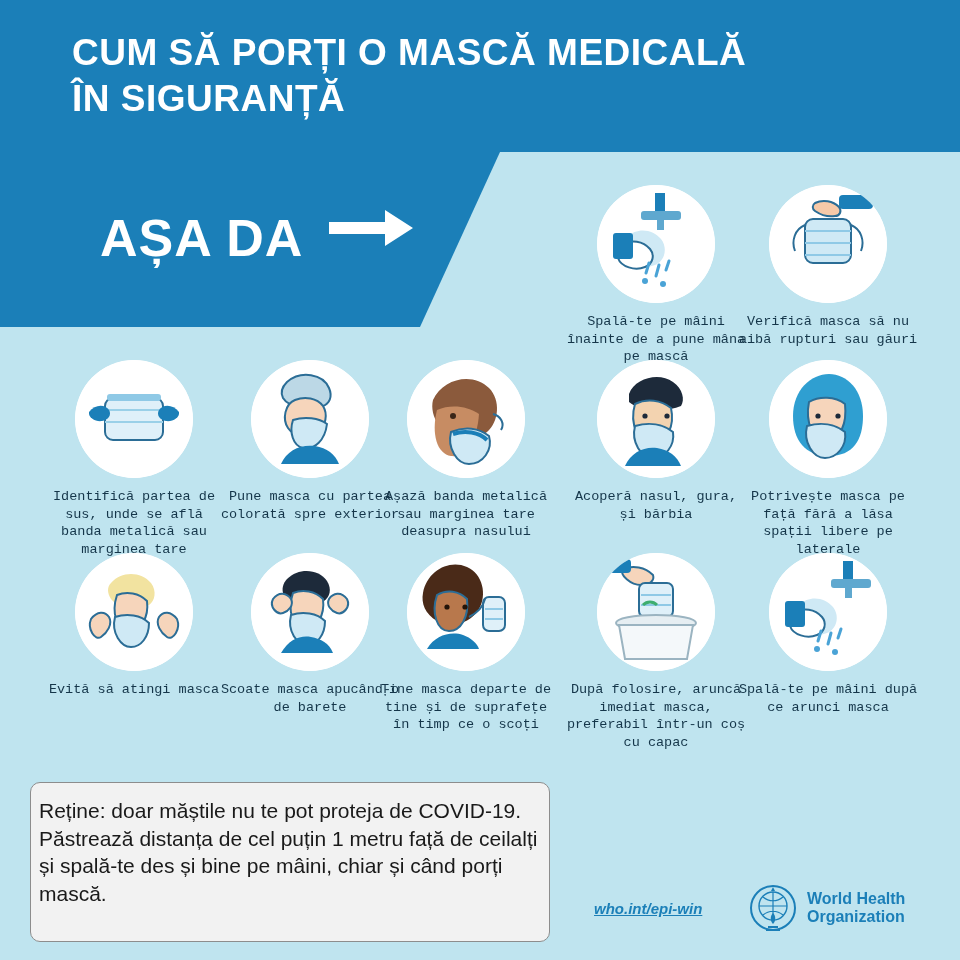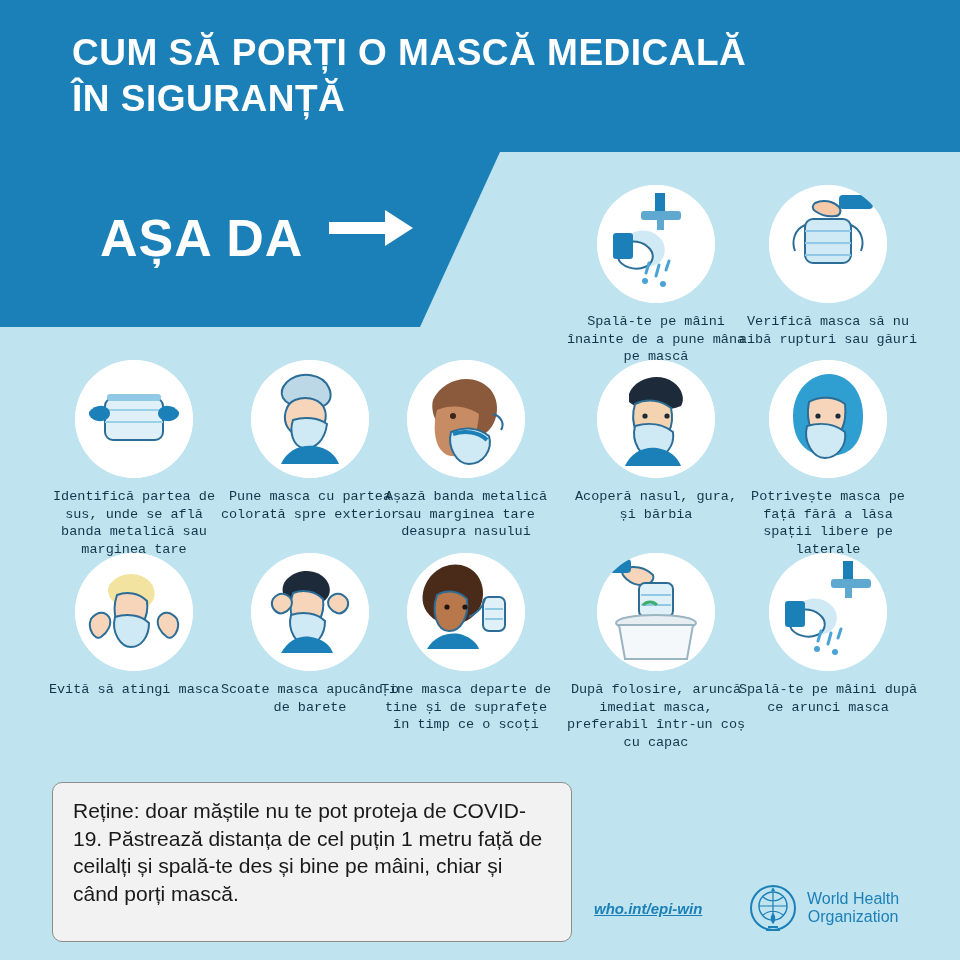--- a/index.html
+++ b/index.html
@@ -61,40 +61,40 @@
   .c3{left:376px;}
   .c4{left:566px;}
   .c5{left:738px;}
   
   .r0{top:25px;}
   .r1{top:200px;}
   .r2{top:393px;}
 
   
   .note{
-    position:absolute;left:52px;top:782px;width:520px;height:160px;
+    position:absolute;left:30px;top:782px;width:520px;height:160px;
     background:#f2f2f2;border:1px solid #8d8d8d;border-radius:10px;
-    box-sizing:border-box;padding:14px 20px;
+    box-sizing:border-box;padding:14px 8px;
     font-size:21px;color:#1a1a1a;line-height:1.32;
   }
 
   
   .who-url{
     position:absolute;left:594px;top:900px;
     color:#1b7fb8;font-weight:bold;font-size:15px;
     text-decoration:underline;
     font-style:italic;
   }
   .who-logo{
     position:absolute;left:748px;top:880px;width:190px;height:56px;
     display:flex;align-items:center;gap:9px;
   }
   .who-logo .emblem{width:50px;height:50px;flex:0 0 auto;}
   .who-logo .wordmark{
-    color:#1b7fb8;font-weight:normal;font-size:16px;line-height:1.15;text-align:center;
+    color:#1b7fb8;font-weight:bold;font-size:16px;line-height:1.15;
   }
   .bottom-strip{
     position:absolute;left:0;top:948px;width:960px;height:12px;background:#bfe4ef;
   }
   svg{display:block;}
 </style>
 </head>
 <body>
 
 <div id="infographic">

